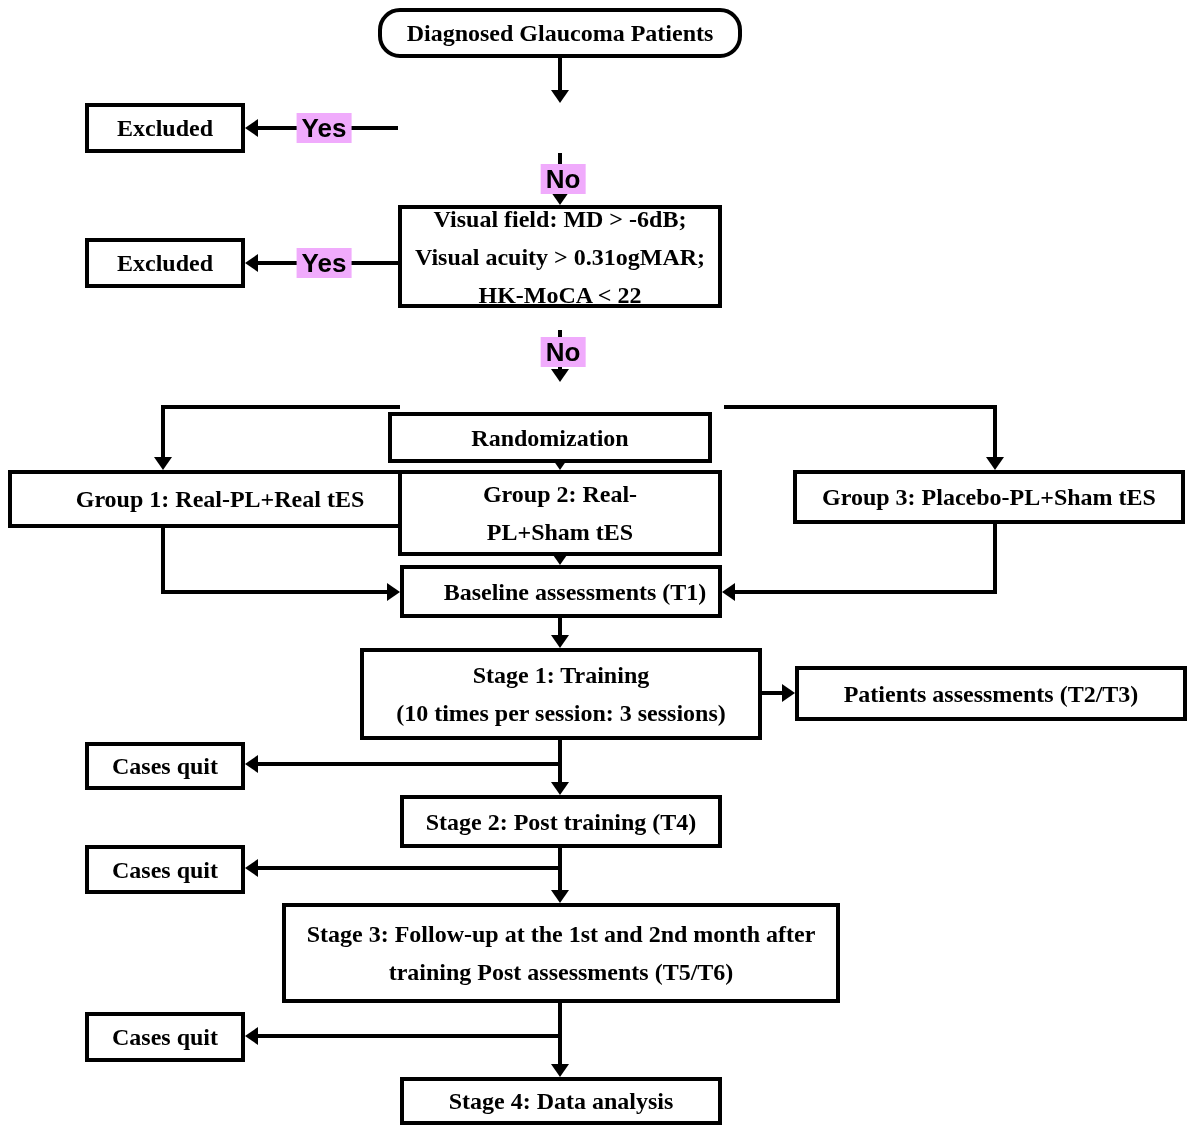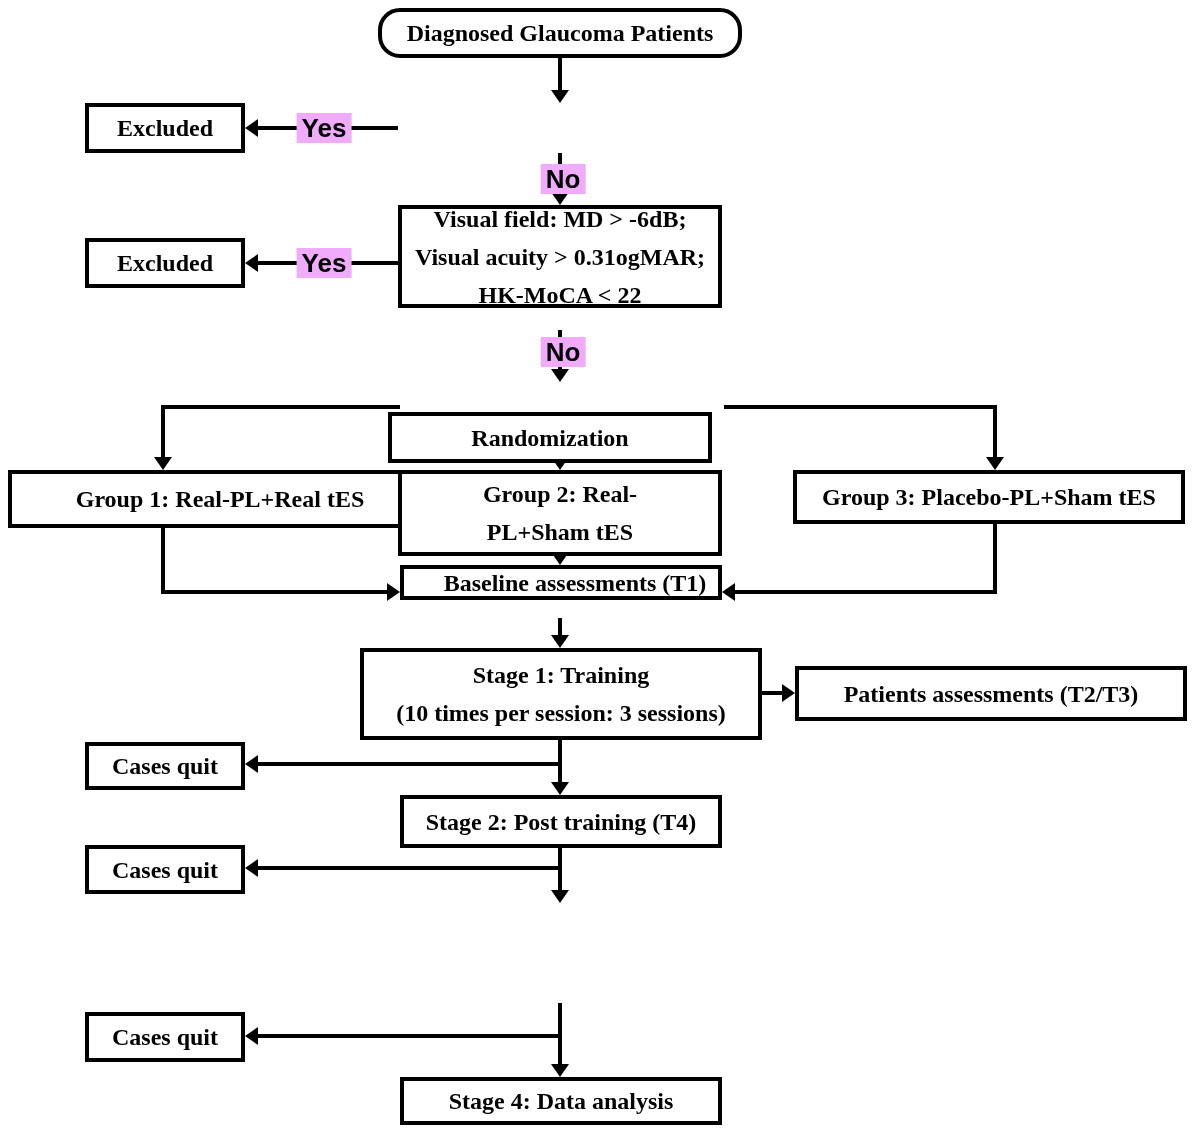--- a/index.html
+++ b/index.html
@@ -137,21 +137,21 @@
   </div>
 
   <div class="box" style="left:398px;top:470px;width:324px;height:86px;padding:0 30px;">
     <span>Group 2: Real-PL+Sham tES</span>
   </div>
 
   <div class="box" style="left:793px;top:470px;width:392px;height:54px;">
     <span>Group 3: Placebo-PL+Sham tES</span>
   </div>
 
-  <div class="box" style="left:400px;top:565px;width:322px;height:35px;padding-left:28px;">
+  <div class="box" style="left:400px;top:565px;width:322px;height:53px;padding-left:28px;">
     <span>Baseline assessments (T1)</span>
   </div>
 
   <div class="box" style="left:360px;top:648px;width:402px;height:92px;">
     <div>Stage 1: Training</div>
     <div>(10 times per session: 3 sessions)</div>
   </div>
 
   <div class="box" style="left:795px;top:666px;width:392px;height:55px;">
     <span>Patients assessments (T2/T3)</span>
@@ -162,20 +162,24 @@
   </div>
 
   <div class="box" style="left:400px;top:795px;width:322px;height:53px;">
     <span>Stage 2: Post training (T4)</span>
   </div>
 
   <div class="box" style="left:85px;top:845px;width:160px;height:49px;">
     <span>Cases quit</span>
   </div>
 
+  <div class="box" style="left:282px;top:903px;width:558px;height:100px;">
+    <div>Stage 3: Follow-up at the 1st and 2nd month after</div>
+    <div>training Post assessments (T5/T6)</div>
+  </div>
 
   <div class="box" style="left:85px;top:1012px;width:160px;height:50px;">
     <span>Cases quit</span>
   </div>
 
   <div class="box" style="left:400px;top:1077px;width:322px;height:48px;">
     <span>Stage 4: Data analysis</span>
   </div>
 
 </div>

